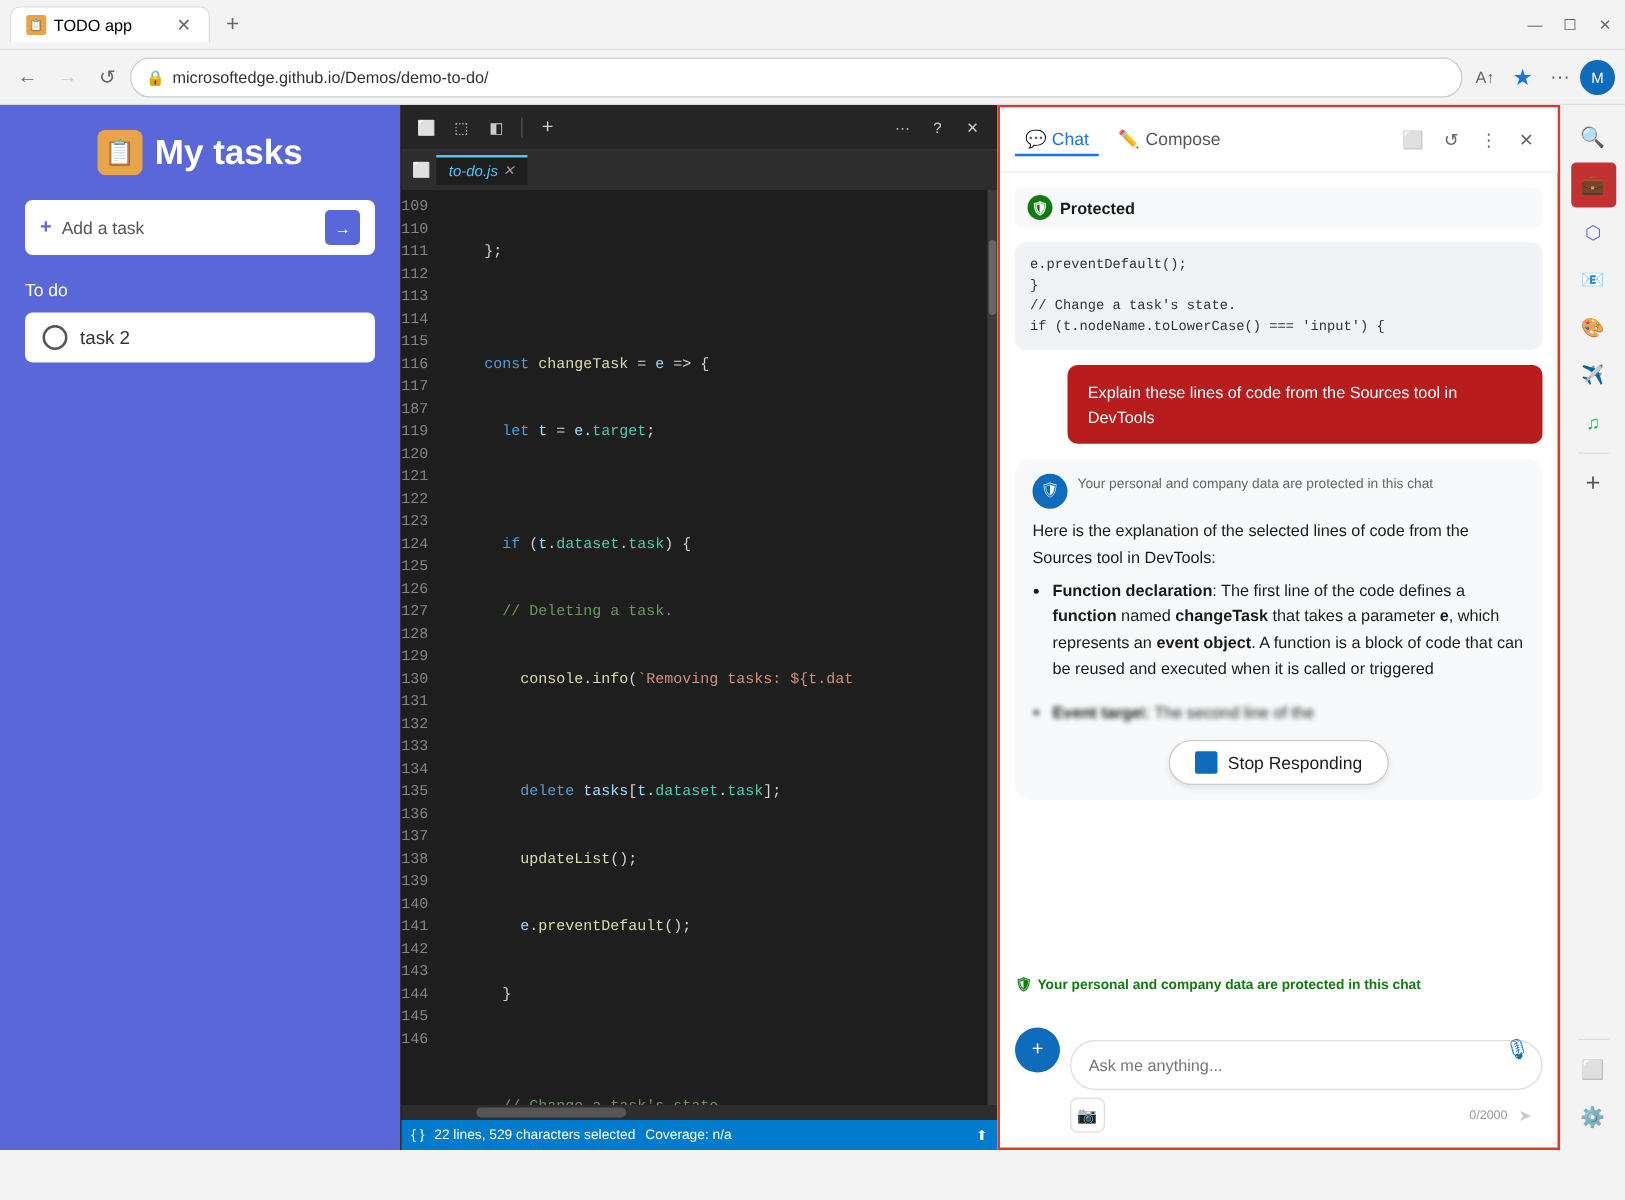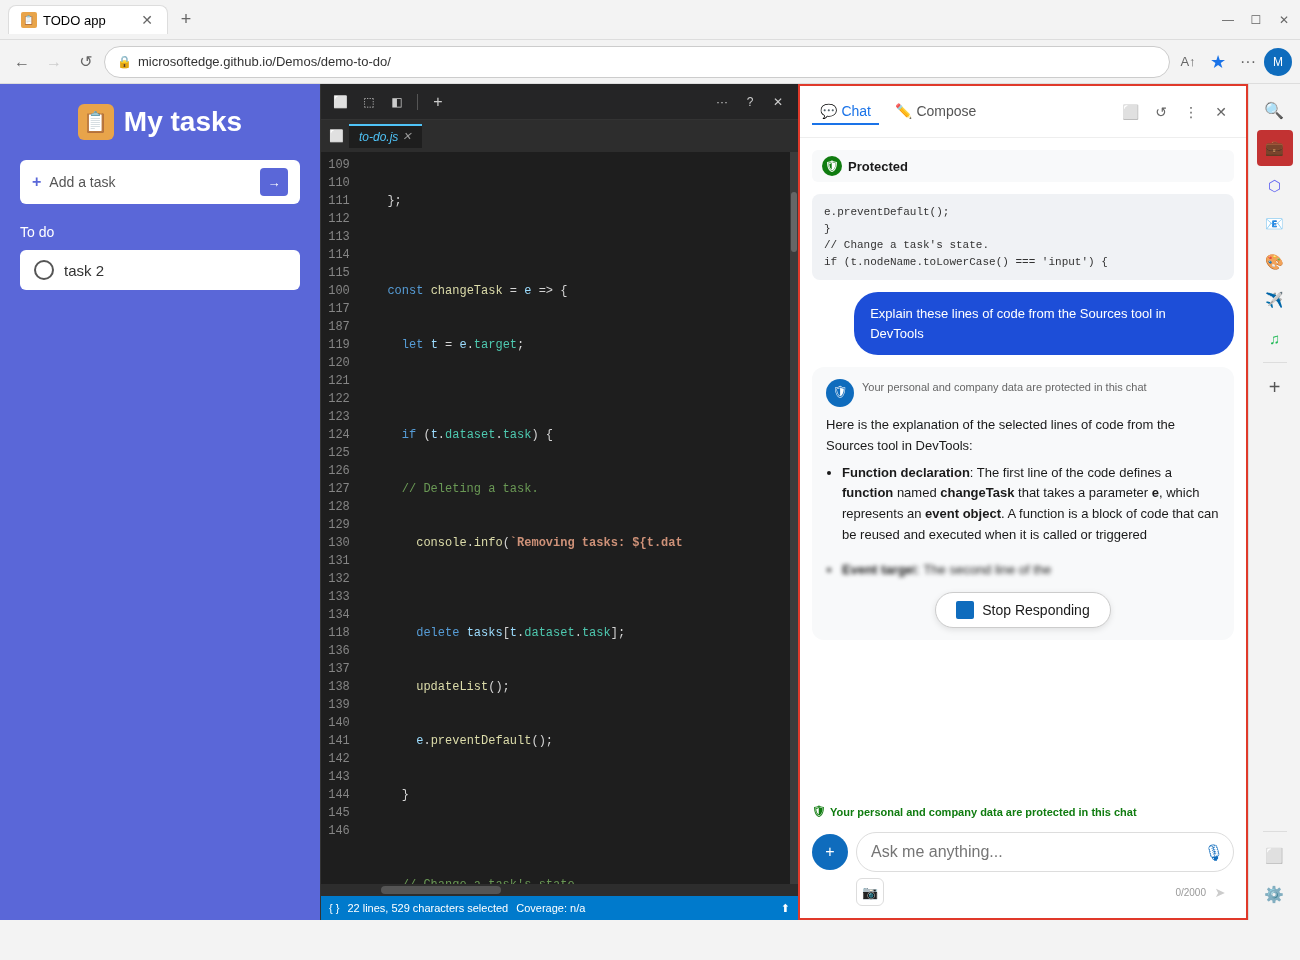--- a/index.html
+++ b/index.html
@@ -90,21 +90,21 @@
 
     .protected-banner {
       display: flex; align-items: center; gap: 6px; background: #f8f9fa; border-radius: 6px; padding: 6px 10px; font-size: 13px; font-weight: 600; color: #1a1a1a;
     }
     .protected-icon { width: 20px; height: 20px; background: #107c10; border-radius: 50%; display: flex; align-items: center; justify-content: center; color: white; font-size: 11px; }
 
     .code-snippet {
       background: #f0f2f5; border-radius: 8px; padding: 10px 12px; font-family: 'Courier New', monospace; font-size: 11px; color: #333; line-height: 1.5;
     }
     .user-message {
-      background: #1d4ed8; border-radius: 24px; padding: 12px 16px; color: white; font-size: 13px; line-height: 1.5; align-self: flex-end; max-width: 90%;
+      background: #b91c1c; border-radius: 8px; padding: 12px 16px; color: white; font-size: 13px; line-height: 1.5; align-self: flex-end; max-width: 90%;
     }
     .ai-message {
       background: #f8f9fa; border-radius: 12px; padding: 12px 14px; font-size: 13px; line-height: 1.6; color: #1a1a1a;
     }
     .ai-message-header { display: flex; align-items: flex-start; gap: 8px; margin-bottom: 8px; }
     .ai-avatar { width: 28px; height: 28px; background: #0f6cbd; border-radius: 50%; display: flex; align-items: center; justify-content: center; color: white; font-size: 12px; flex-shrink: 0; }
     .ai-protected-note { font-size: 11px; color: #666; }
     .ai-message-text { font-size: 13px; line-height: 1.6; }
     .ai-message-text ul { margin-left: 16px; margin-top: 6px; }
     .ai-message-text li { margin-bottom: 6px; }
@@ -132,27 +132,27 @@
     
     .right-sidebar {
       width: 52px; background: #f3f3f3; display: flex; flex-direction: column; align-items: center; padding: 8px 0; gap: 2px; border-left: 1px solid #ddd;
     }
     .sidebar-icon { width: 36px; height: 36px; display: flex; align-items: center; justify-content: center; cursor: pointer; border-radius: 4px; font-size: 18px; }
     .sidebar-divider { width: 24px; height: 1px; background: #ddd; margin: 4px 0; }
 
     
     .kw { color: #569cd6; }
     .fn { color: #dcdcaa; }
-    .str { color: #ce9178; font-weight: bold; }
+    .str { color: #ce9178; }
     .cmt { color: #6a9955; }
     .var { color: #9cdcfe; }
     .op { color: #d4d4d4; }
     .prop { color: #4ec9b0; }
 
-    .line-num { display: block; min-width: 28px; text-align: center; }
+    .line-num { display: block; min-width: 28px; text-align: left; }
   </style>
 </head>
 <body>
 
 <div style="width:1300px; height:960px; overflow:hidden; background:#f3f3f3; display:flex; flex-direction:column;">
 
   <div class="browser-titlebar">
     <div class="browser-tab">
       <div class="tab-favicon">📋</div>
       <span>TODO app</span>
@@ -224,40 +224,40 @@
       <div class="editor-content" style="flex:1; display:flex; flex-direction:column; overflow:hidden;">
         <div style="flex:1; display:flex; overflow:hidden;">
           <div class="line-numbers">
             <span class="line-num">109</span>
             <span class="line-num">110</span>
             <span class="line-num">111</span>
             <span class="line-num">112</span>
             <span class="line-num">113</span>
             <span class="line-num">114</span>
             <span class="line-num">115</span>
-            <span class="line-num">100</span>
+            <span class="line-num">116</span>
             <span class="line-num">117</span>
             <span class="line-num">187</span>
             <span class="line-num">119</span>
             <span class="line-num">120</span>
             <span class="line-num">121</span>
             <span class="line-num">122</span>
             <span class="line-num">123</span>
             <span class="line-num">124</span>
             <span class="line-num">125</span>
             <span class="line-num">126</span>
             <span class="line-num">127</span>
             <span class="line-num">128</span>
             <span class="line-num">129</span>
             <span class="line-num">130</span>
             <span class="line-num">131</span>
             <span class="line-num">132</span>
             <span class="line-num">133</span>
             <span class="line-num">134</span>
-            <span class="line-num">118</span>
+            <span class="line-num">135</span>
             <span class="line-num">136</span>
             <span class="line-num">137</span>
             <span class="line-num">138</span>
             <span class="line-num">139</span>
             <span class="line-num">140</span>
             <span class="line-num">141</span>
             <span class="line-num">142</span>
             <span class="line-num">143</span>
             <span class="line-num">144</span>
             <span class="line-num">145</span>
@@ -388,21 +388,21 @@
 
       <div class="chat-footer-note">
         <span>🛡</span>
         <span>Your personal and company data are protected in this chat</span>
       </div>
 
       <div class="chat-input-area">
         <div class="chat-input-row">
           <div class="chat-new-btn">+</div>
           <div class="chat-input-wrapper">
-            <input type="text" class="chat-input" style="width: 100%; height: 40px; border: 1px solid rgb(221, 221, 221); border-radius: 20px; padding: 0px 40px 0px 14px; font-size: 16px; outline: none;" placeholder="Ask me anything...">
+            <input type="text" class="chat-input" style="width: 100%; height: 40px; border: 1px solid rgb(221, 221, 221); border-radius: 20px; padding: 0px 40px 0px 14px; font-size: 13px; outline: none; margin-top: 24px;" placeholder="Ask me anything...">
             <span class="mic-icon">🎙</span>
           </div>
         </div>
         <div class="chat-input-actions">
           <div class="screenshot-btn">📷</div>
           <span class="char-count" style="margin-left:auto;">0/2000</span>
           <div class="send-btn">➤</div>
         </div>
       </div>
     </div>

